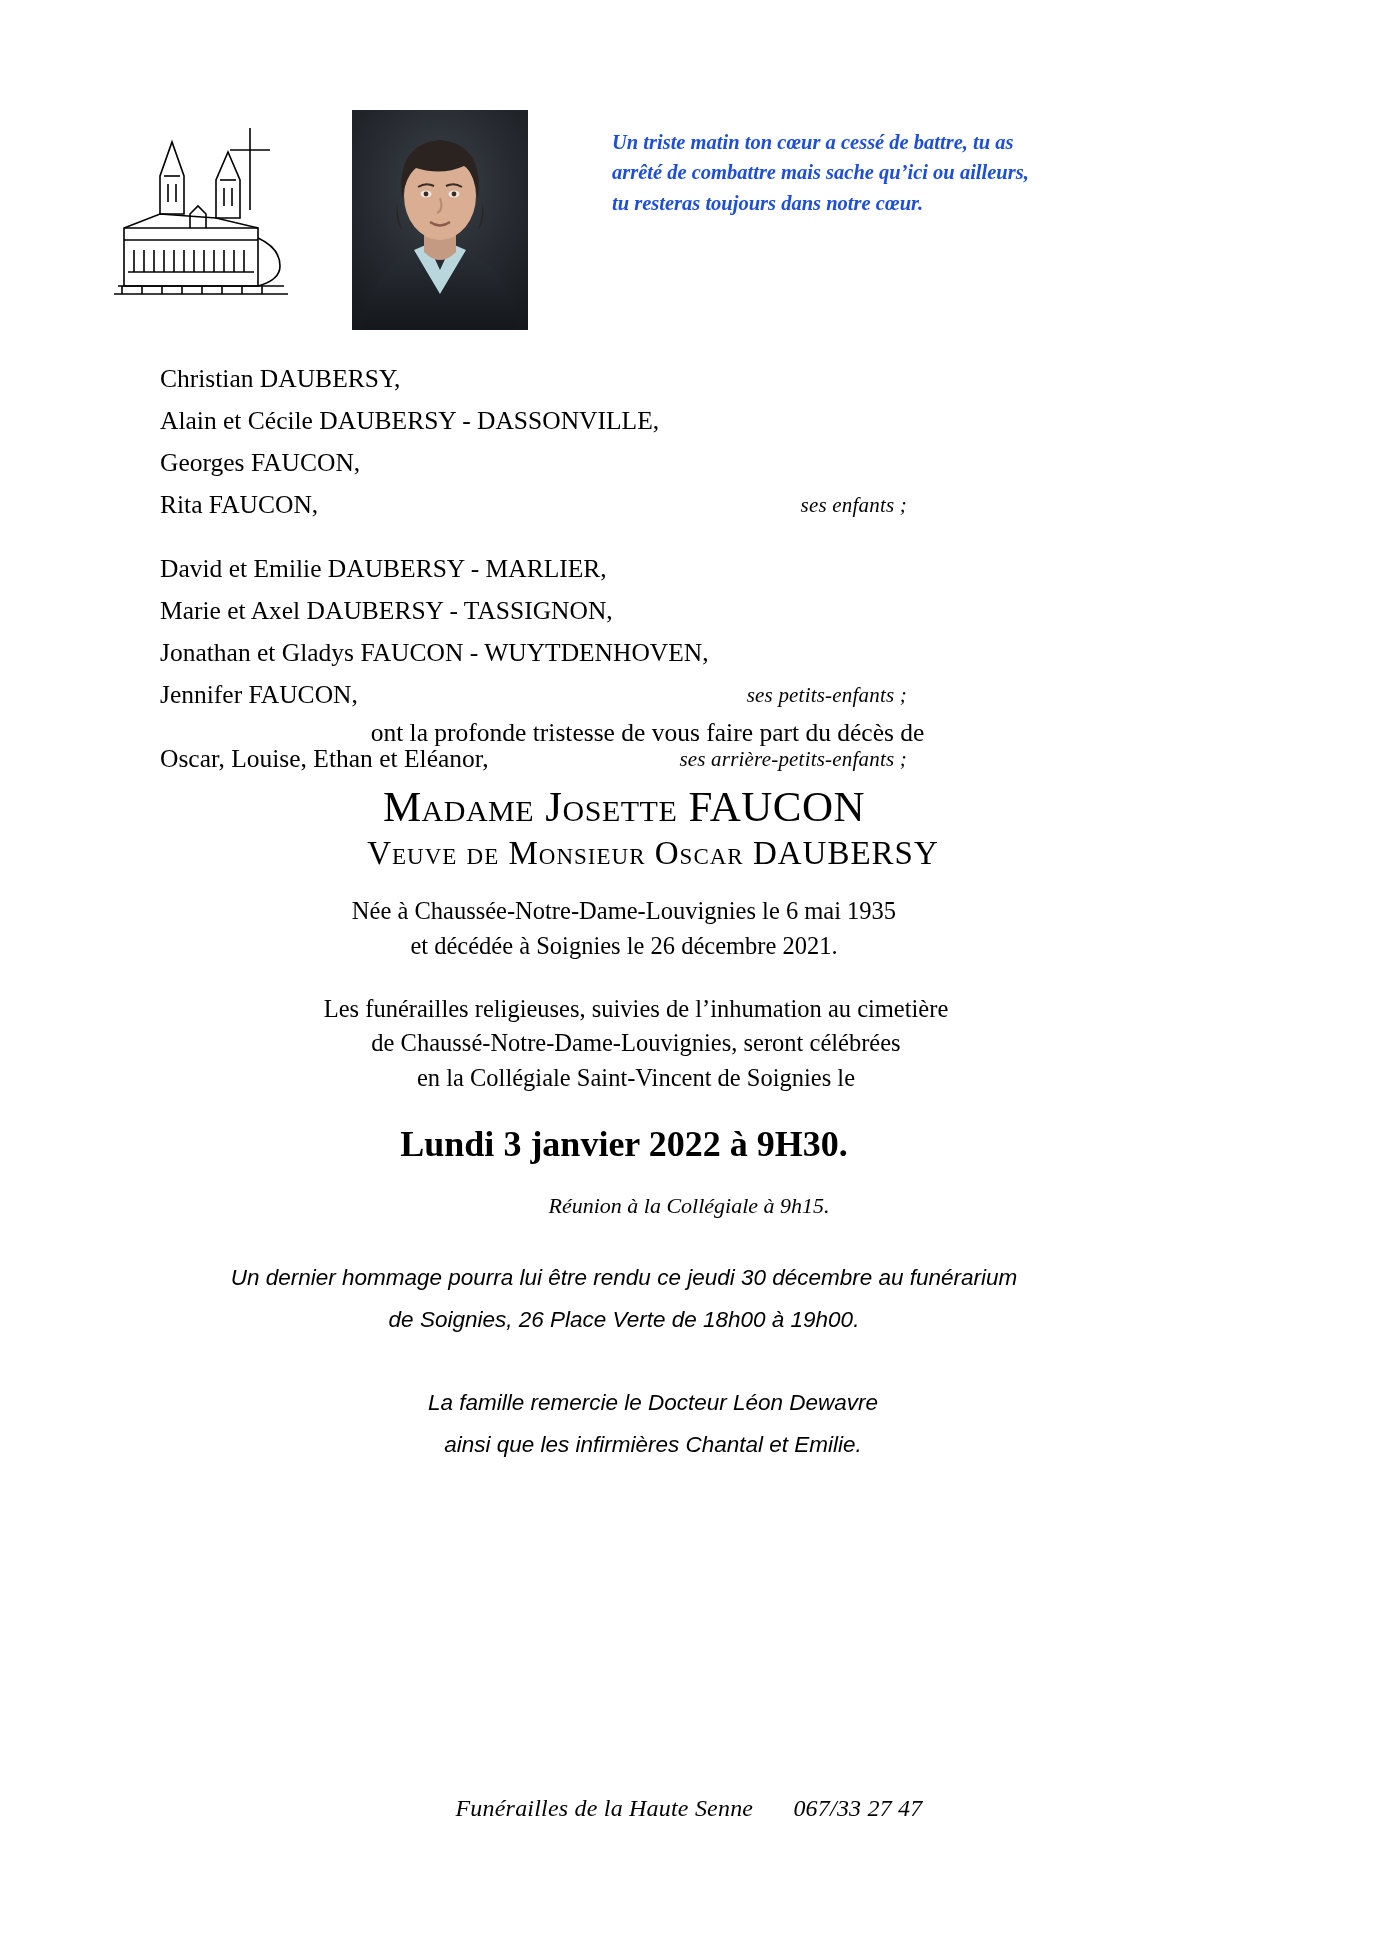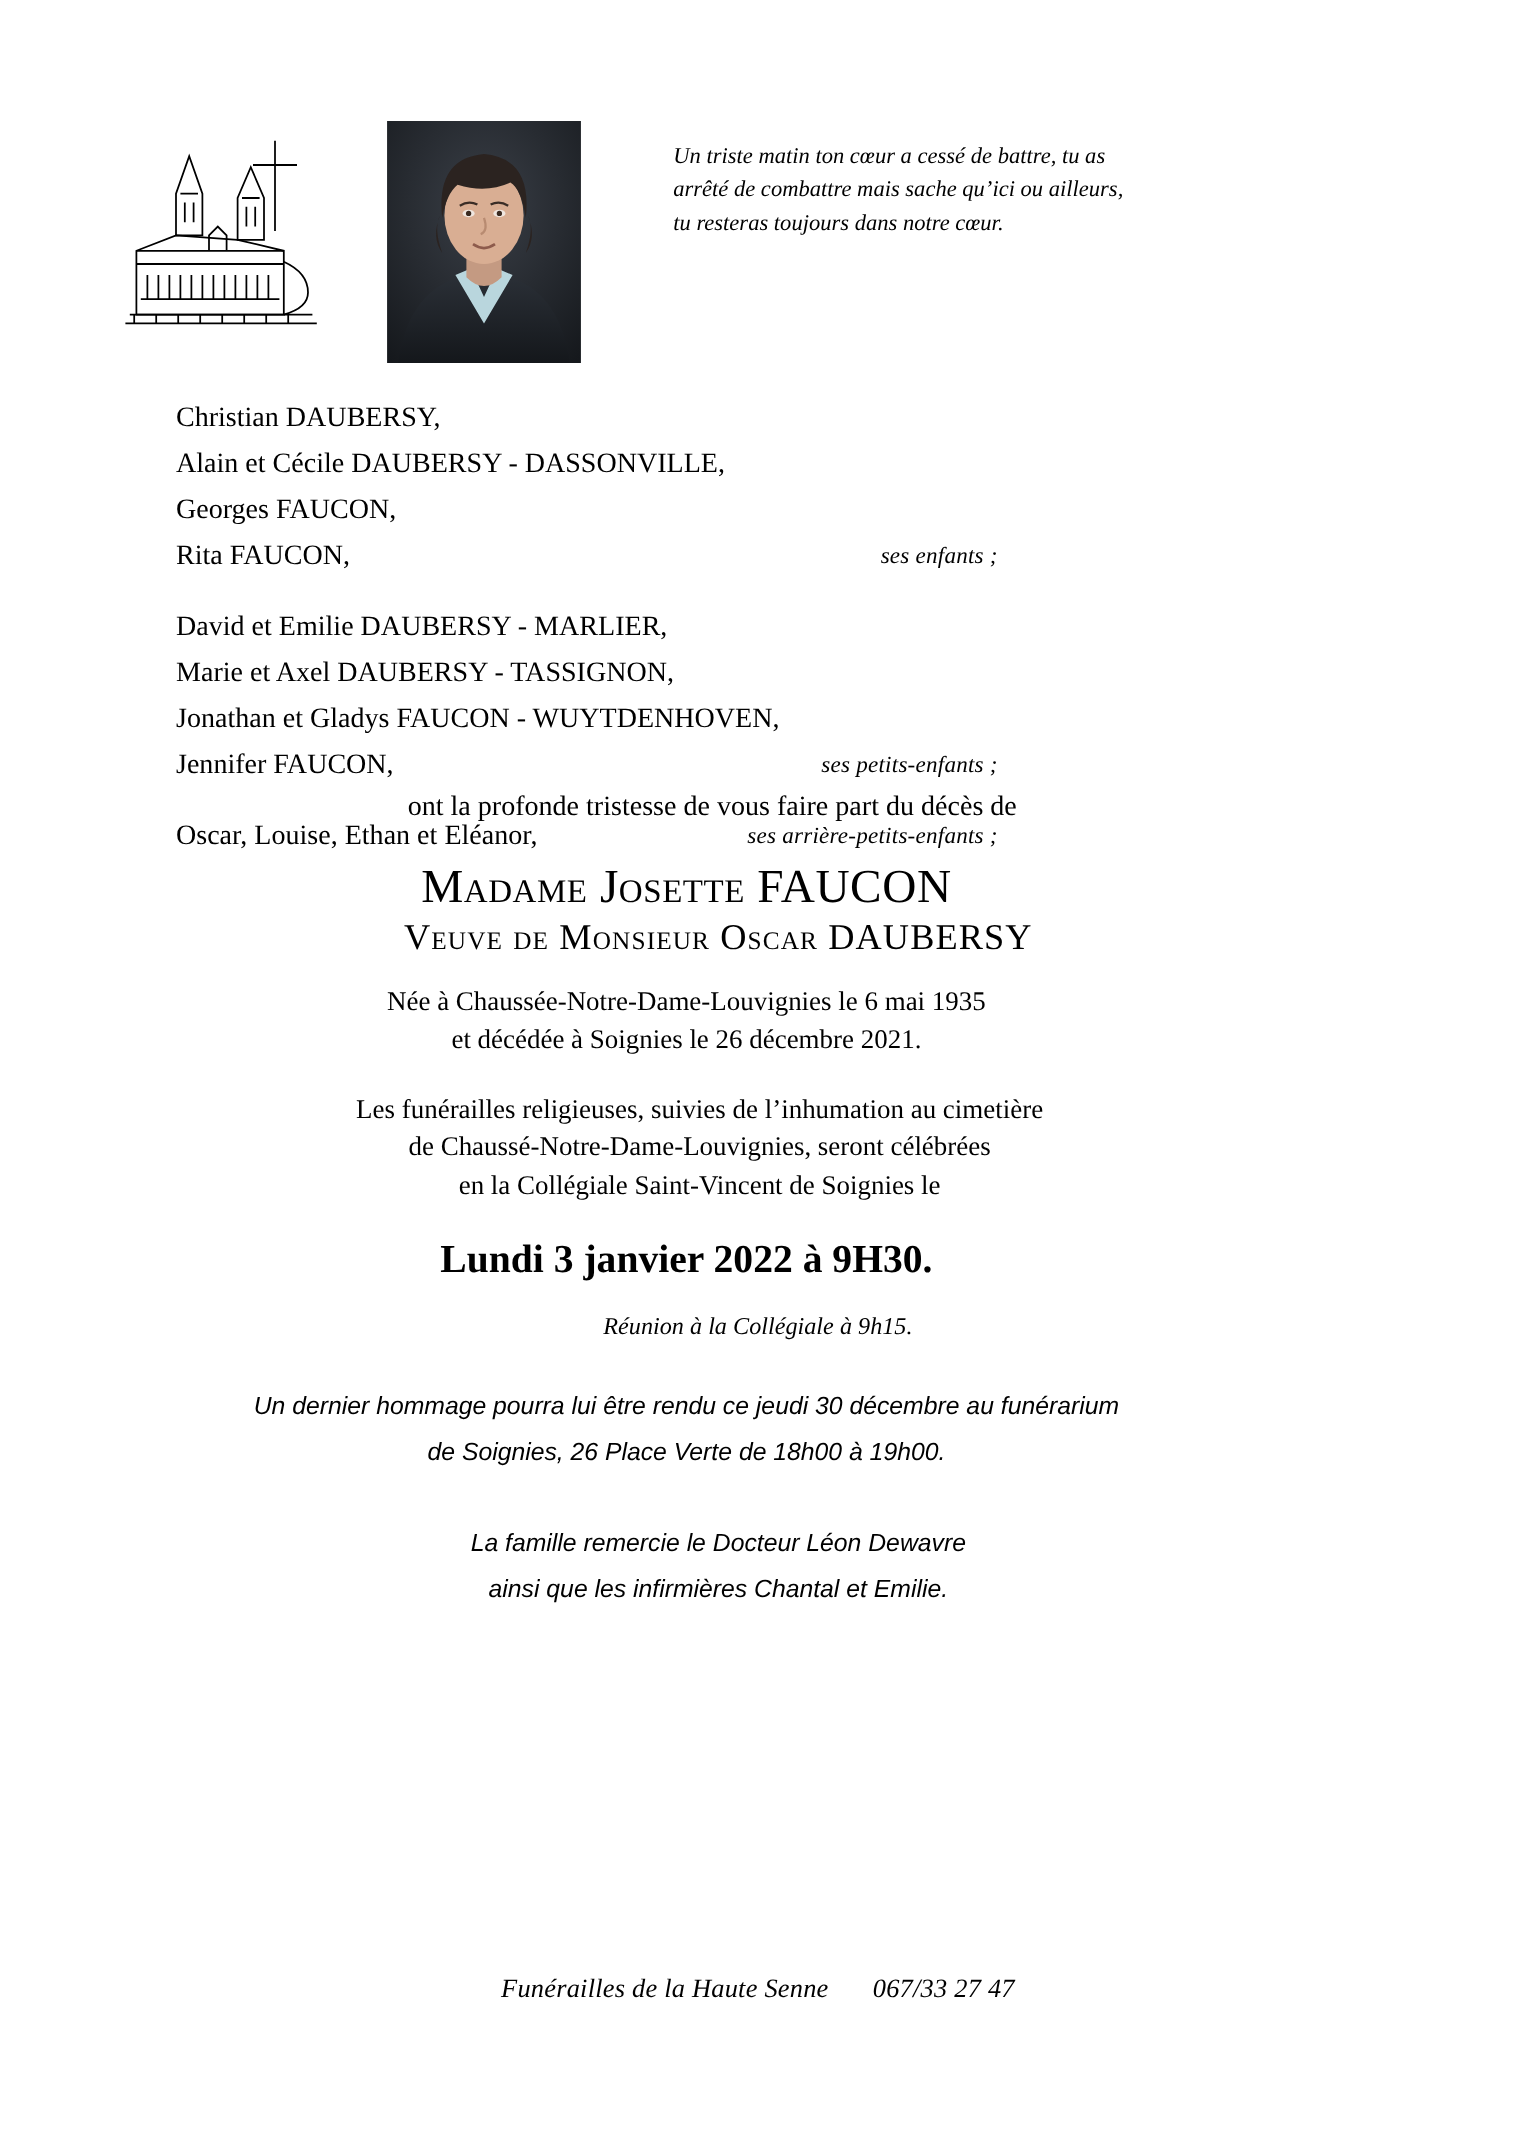--- a/index.html
+++ b/index.html
@@ -45,21 +45,22 @@
 
   .poem {
     position: absolute;
     left: 612px;
     top: 27px;
     width: 430px;
     font-style: italic;
     font-size: 20.5px;
     line-height: 1.48;
     text-align: left;
-    color: #000000;
+    color: #1d4ed8;
+    font-weight: bold;
   }
 
   
   .family {
     position: absolute;
     left: 0;
     top: 358px;
     width: 1305px;
   }
   .fam-group {

